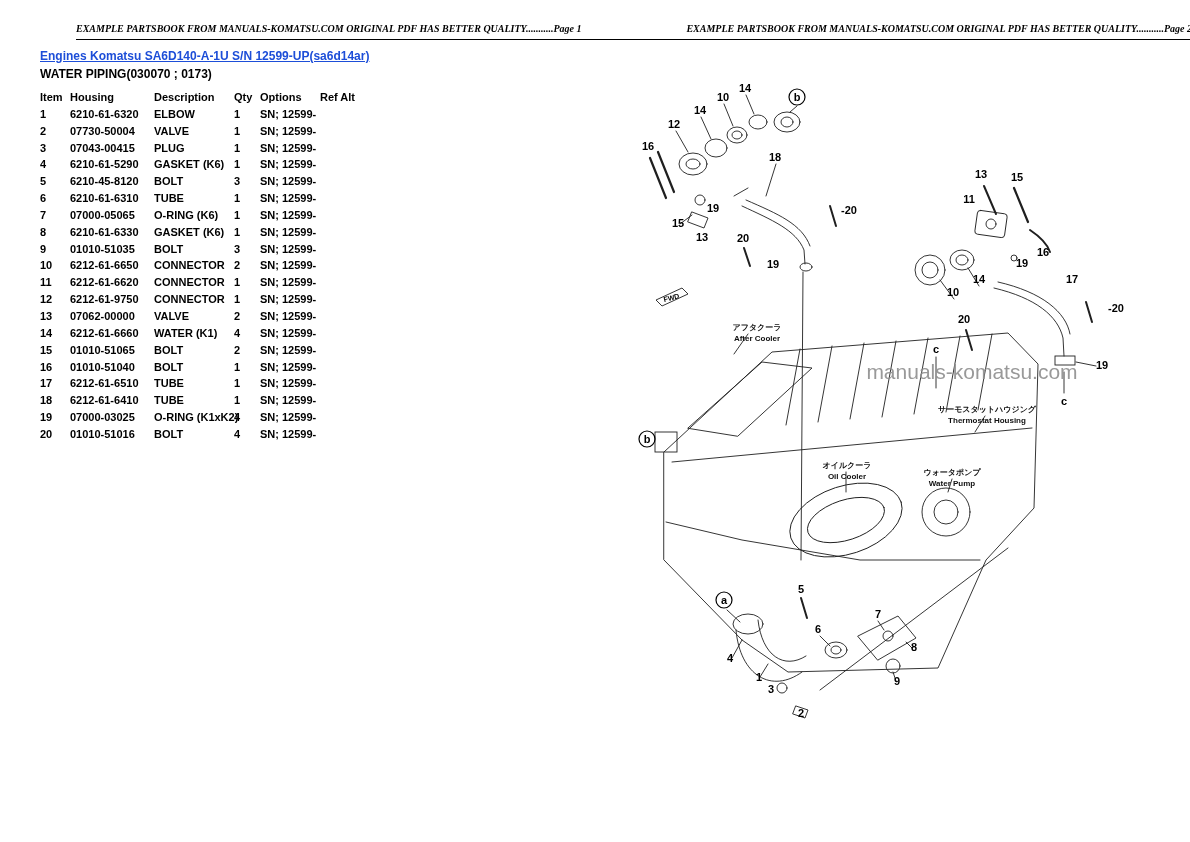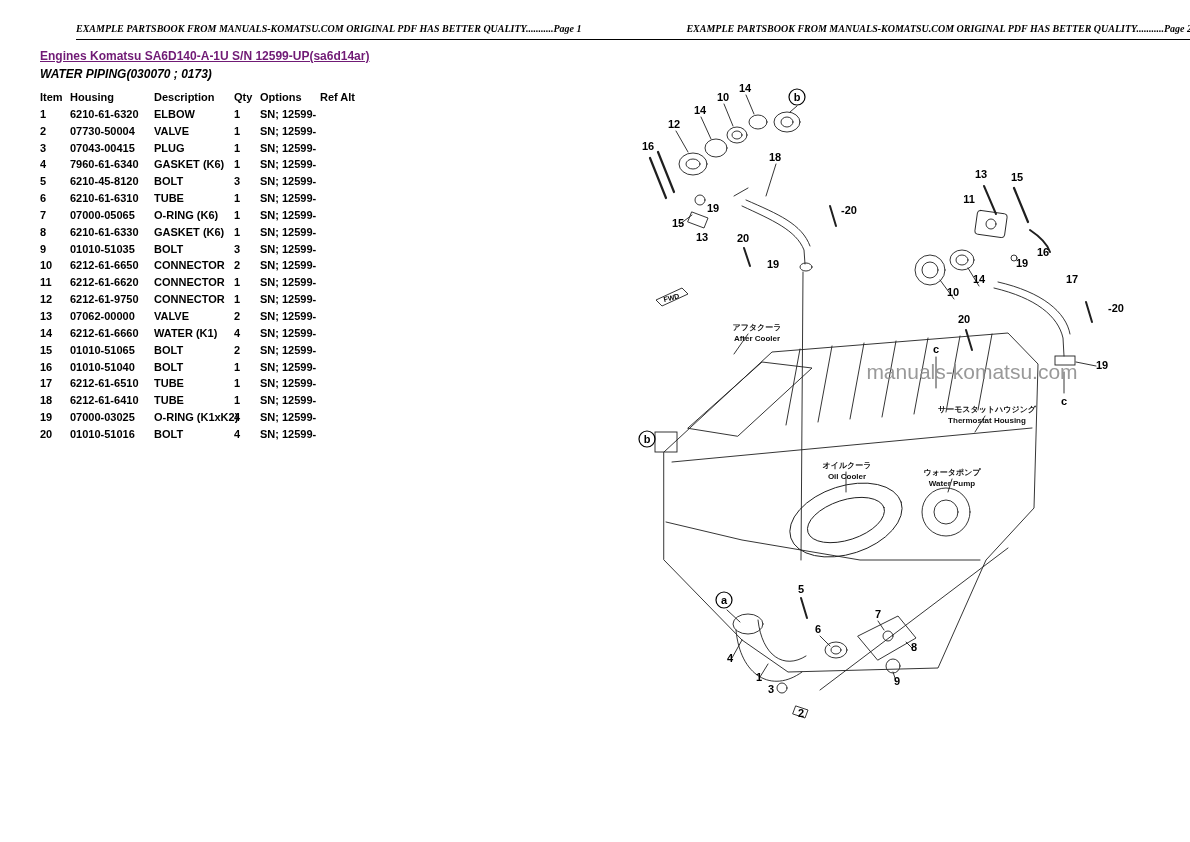--- a/index.html
+++ b/index.html
@@ -11,24 +11,24 @@
     display:flex; justify-content:space-between;
     font-family:"Liberation Serif", serif;
     font-style:italic; font-weight:bold; font-size:10px;
     border-bottom:1.3px solid #000; padding-bottom:5px;
     white-space:nowrap;
     margin-left:38px;
   }
 
   .content { position:absolute; left:40px; top:46px; width:330px; }
   .model-link {
-    font-size:12px; font-weight:bold; color:#701a75;
+    font-size:12px; font-weight:bold; color:#1d4ed8;
     text-decoration:underline; cursor:pointer; display:inline-block;
   }
-  .section-title { font-size:12px; font-weight:bold; margin-top:3px;font-style:italic; }
+  .section-title { font-size:12px; font-weight:bold; margin-top:3px; }
 
   table.parts { margin-top:8px; border-collapse:collapse; table-layout:fixed; width:322px; }
   table.parts th, table.parts td {
     text-align:left; vertical-align:top;
     font-size:11px; font-weight:bold; line-height:16.85px;
     white-space:nowrap; overflow:visible;
   }
 
   .diagram-svg { position:absolute; left:0; top:0; width:1190px; height:842px; pointer-events:none; }
   .engine-art { stroke:#1f1f1f; fill:none; stroke-width:0.9; stroke-linecap:round; }
@@ -89,21 +89,21 @@
         <tr>
           <td>3</td>
           <td>07043-00415</td>
           <td>PLUG</td>
           <td>1</td>
           <td>SN; 12599-</td>
           <td></td>
         </tr>
         <tr>
           <td>4</td>
-          <td>7960-61-6340</td>
+          <td>6210-61-5290</td>
           <td>GASKET (K6)</td>
           <td>1</td>
           <td>SN; 12599-</td>
           <td></td>
         </tr>
         <tr>
           <td>5</td>
           <td>6210-45-8120</td>
           <td>BOLT</td>
           <td>3</td>

